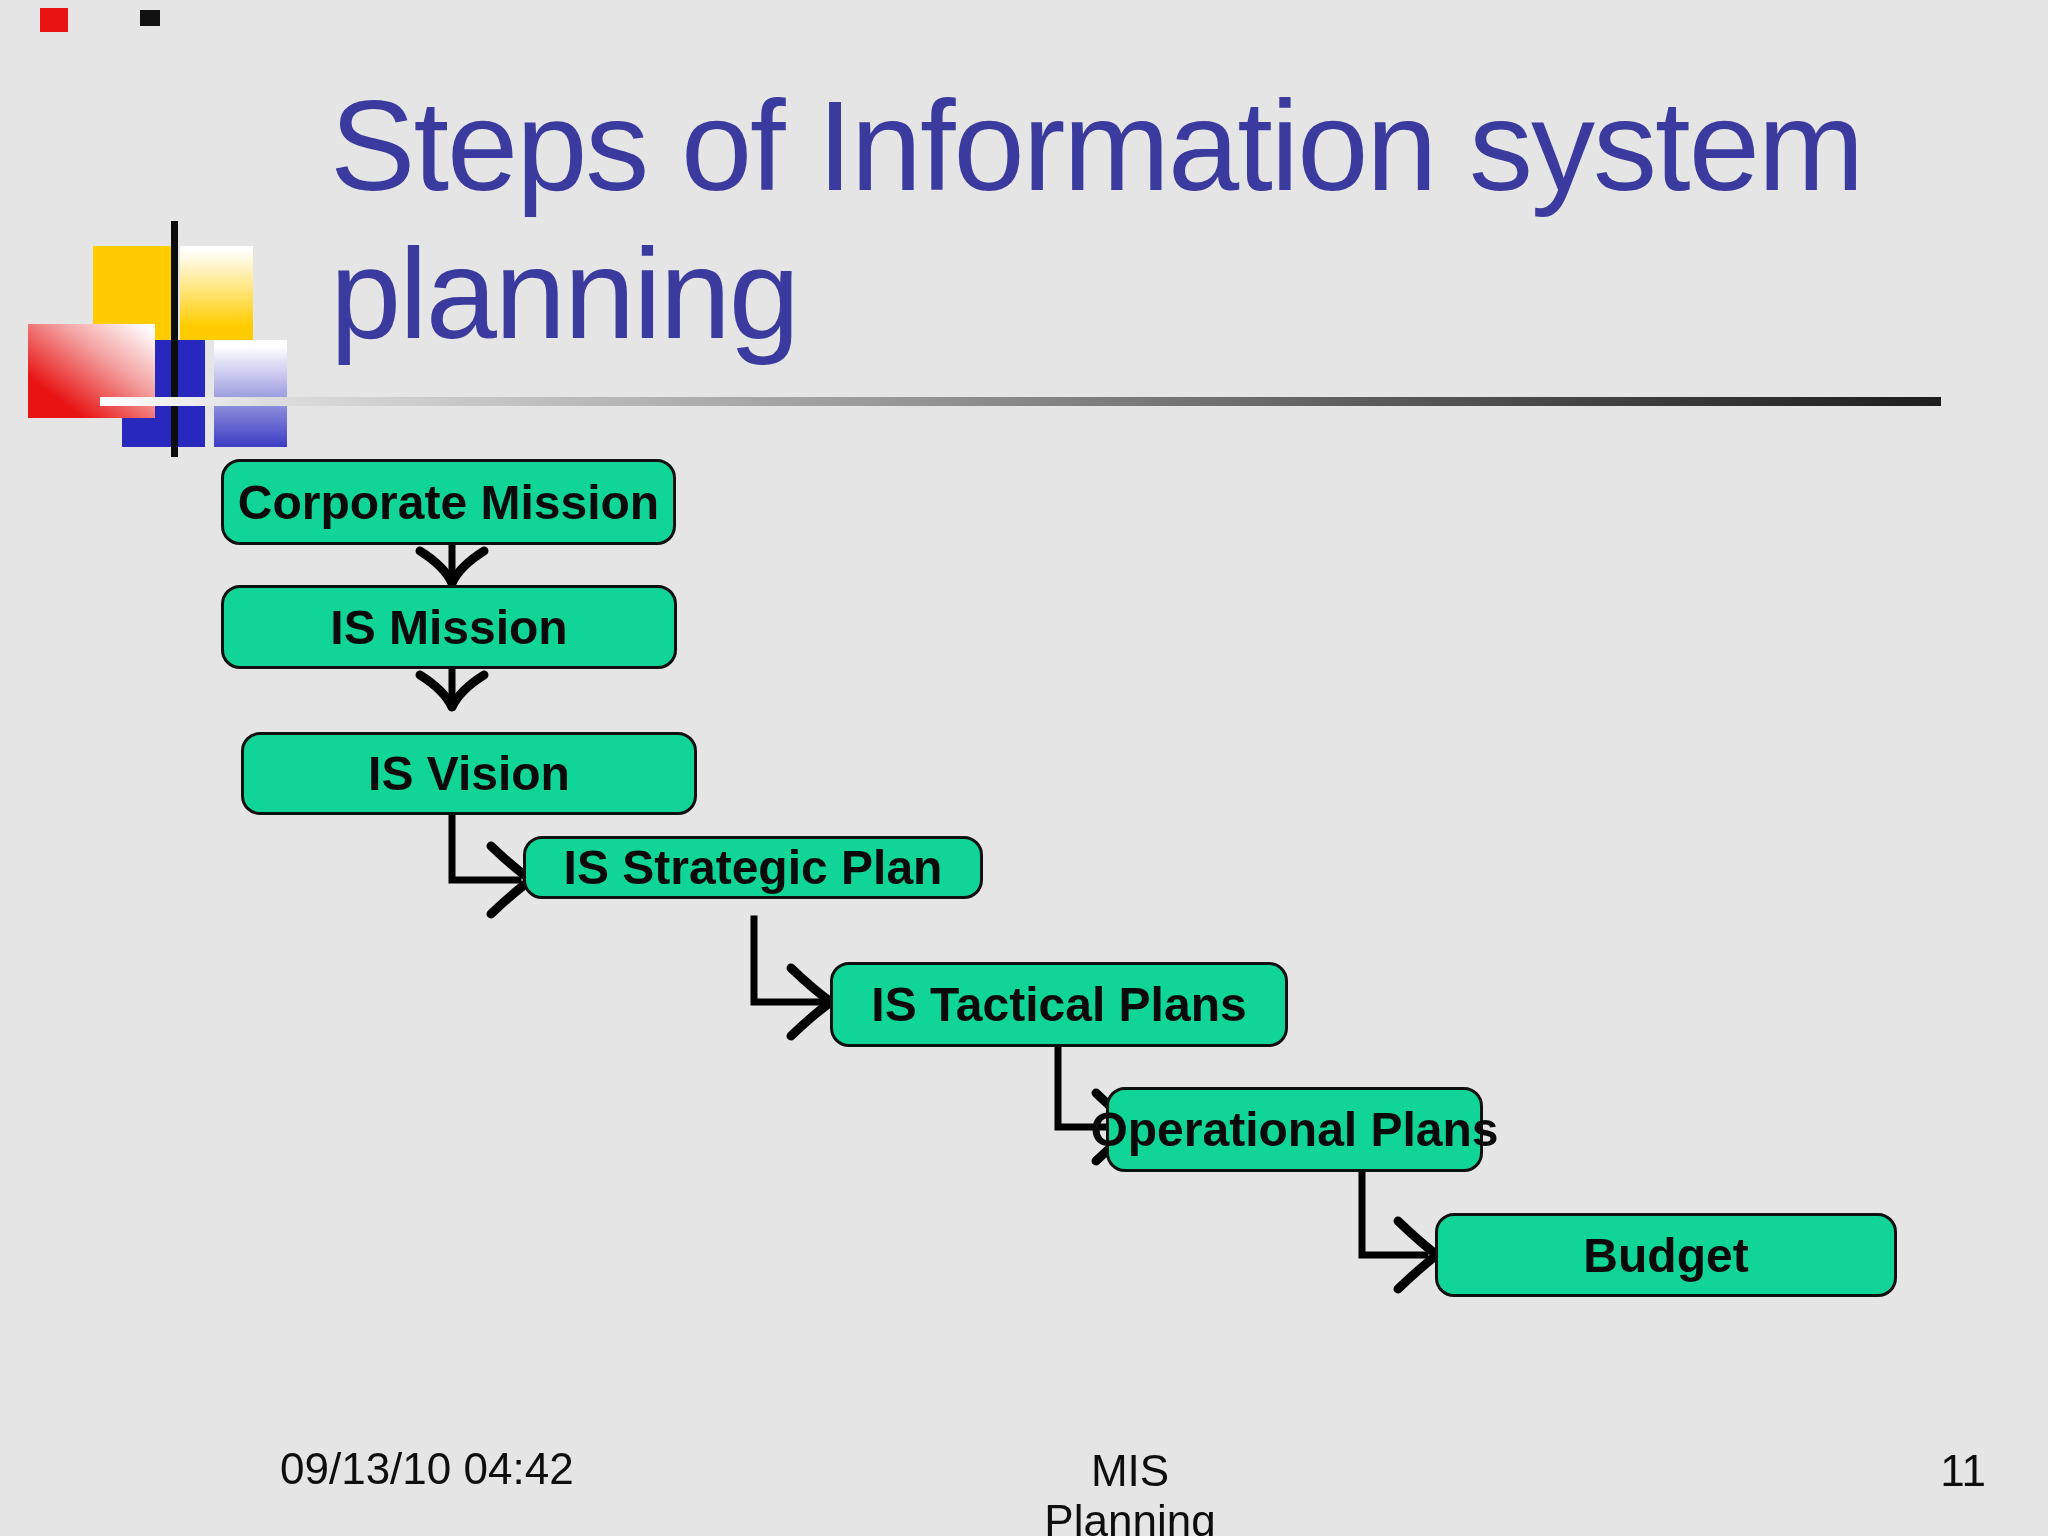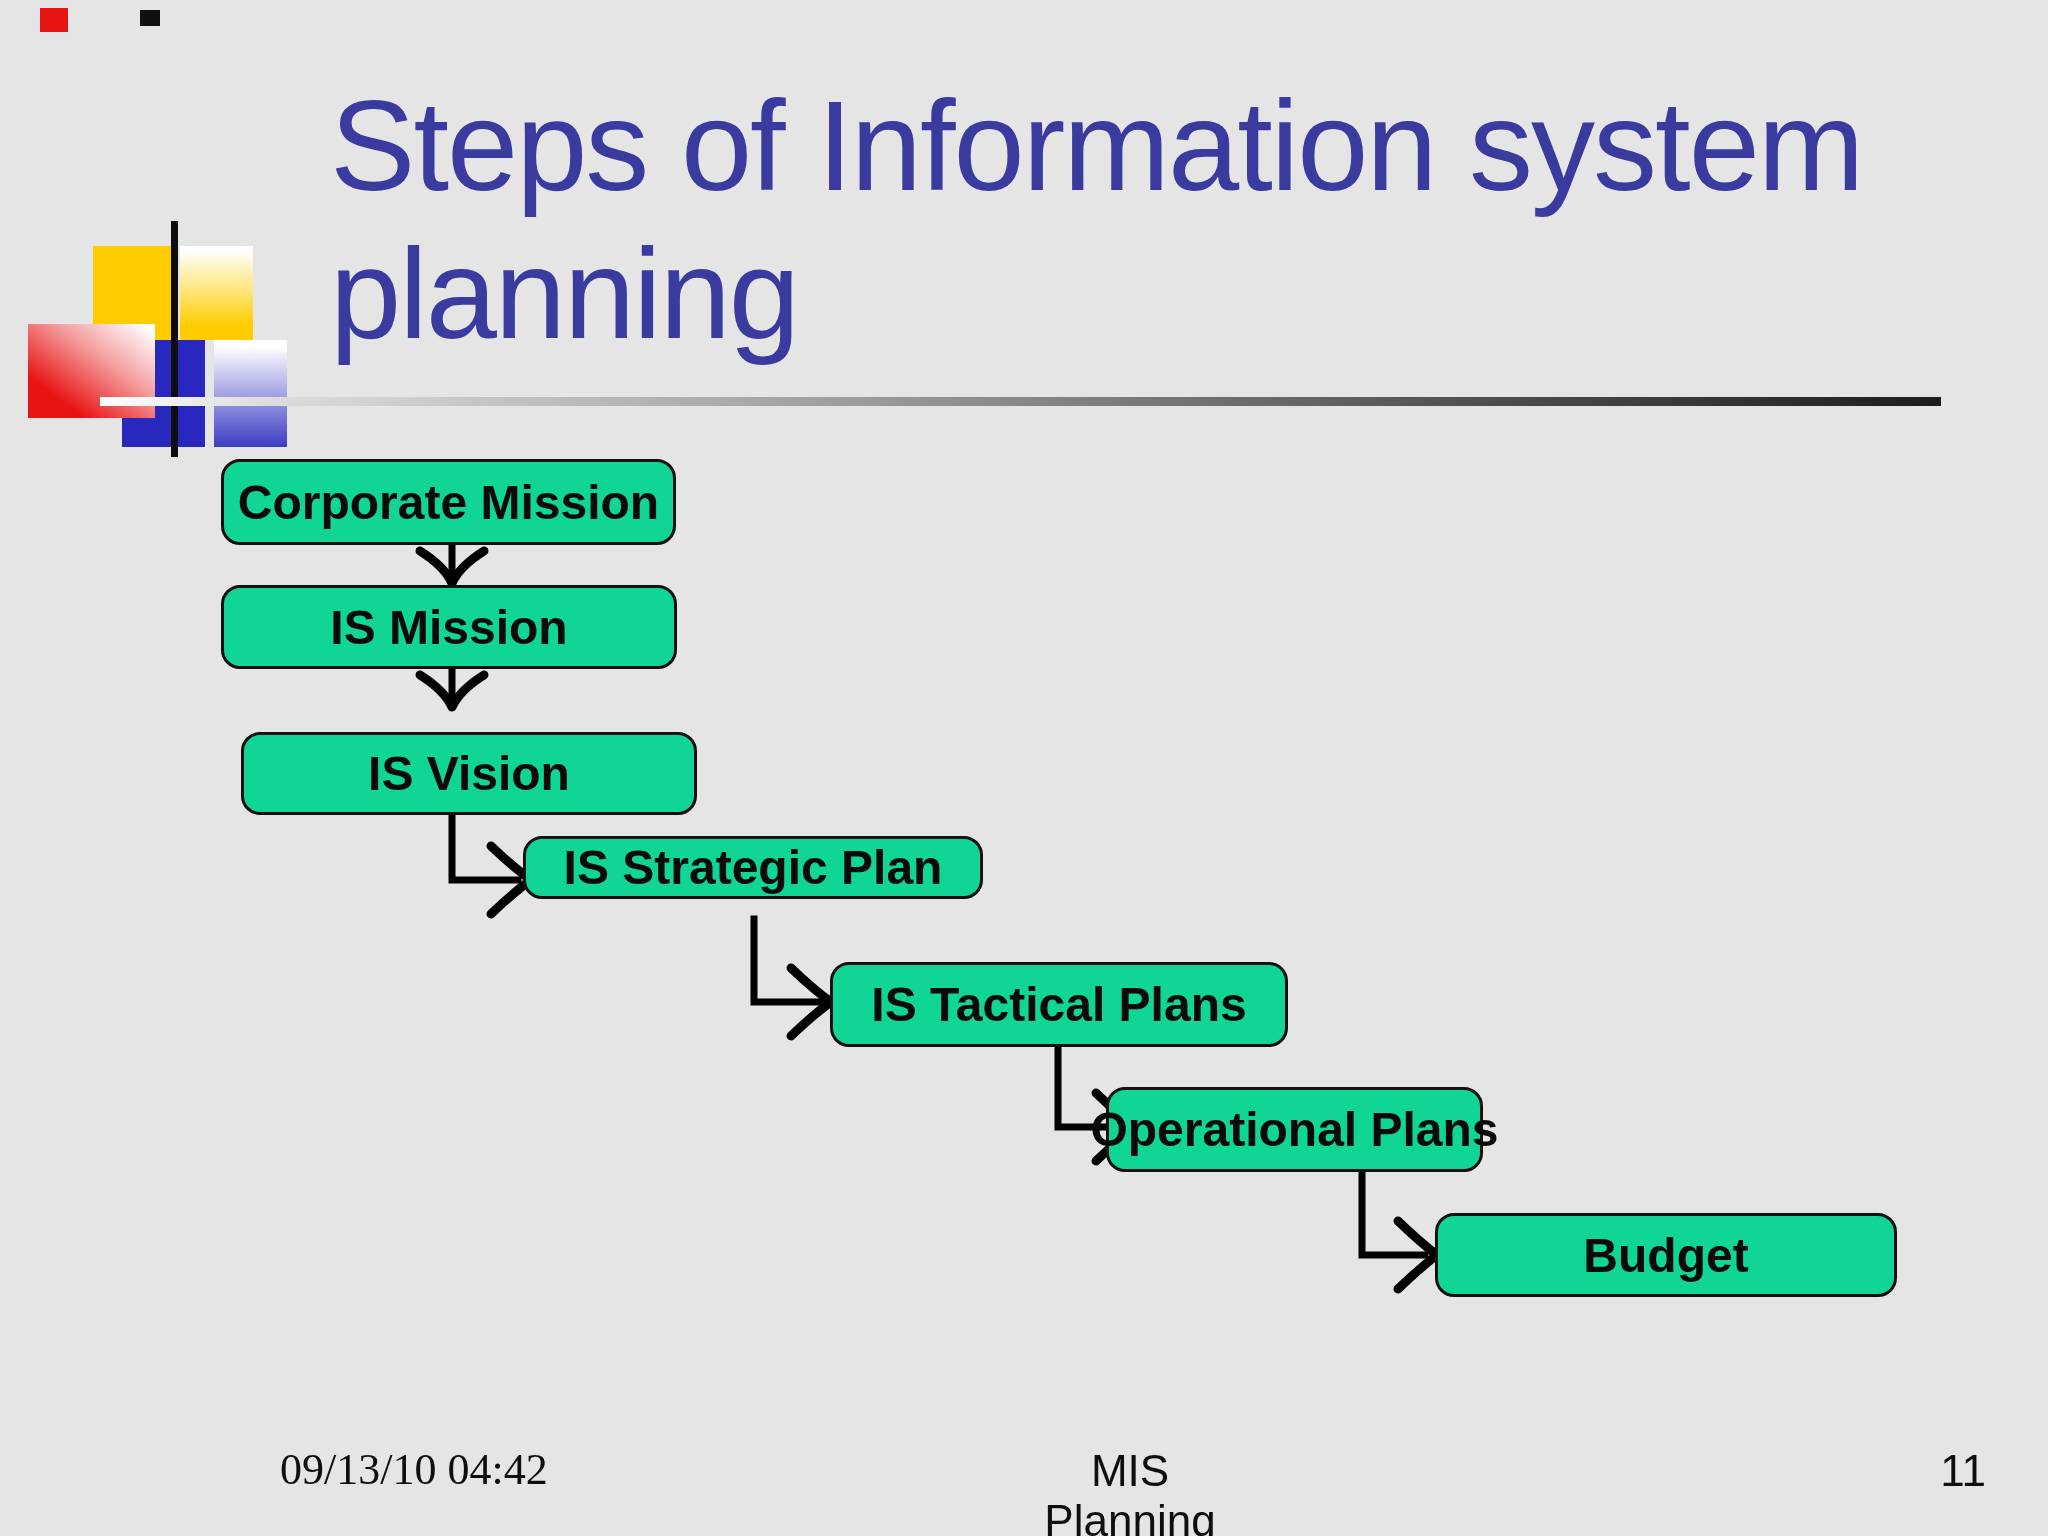--- a/index.html
+++ b/index.html
@@ -30,21 +30,21 @@
     border:3px solid var(--box-border);border-radius:19px;
     display:flex;align-items:center;justify-content:center;
     font-weight:700;font-size:48px;color:var(--text-color);white-space:nowrap;}
   
   #connectors{position:absolute;left:0;top:0;}
   #connectors path{fill:none;stroke:var(--arrow-color);}
   .stem{stroke-width:7px;stroke-linecap:square;stroke-linejoin:miter;}
   .head{stroke-width:9px;stroke-linecap:round;stroke-linejoin:round;}
   
   .footer-text{position:absolute;color:#0e0e0e;font-size:44px;}
-  .footer-date{left:280px;top:1444px;font-family:Liberation Serif, serif;}
+  .footer-date{left:280px;top:1444px;}
   .footer-center{left:1000px;top:1446px;width:260px;text-align:center;}
   .footer-page{left:1900px;top:1446px;width:86px;text-align:right;}
 </style>
 </head>
 <body>
 
 <div id="slide">
 
   <div class="corner-red"></div>
   <div class="corner-black"></div>

